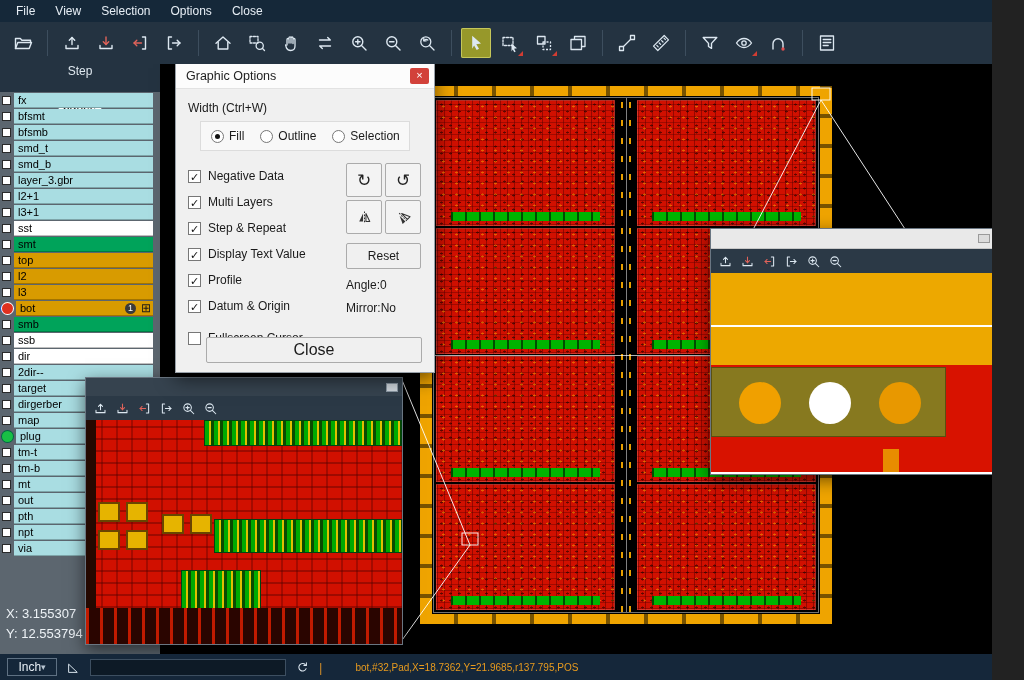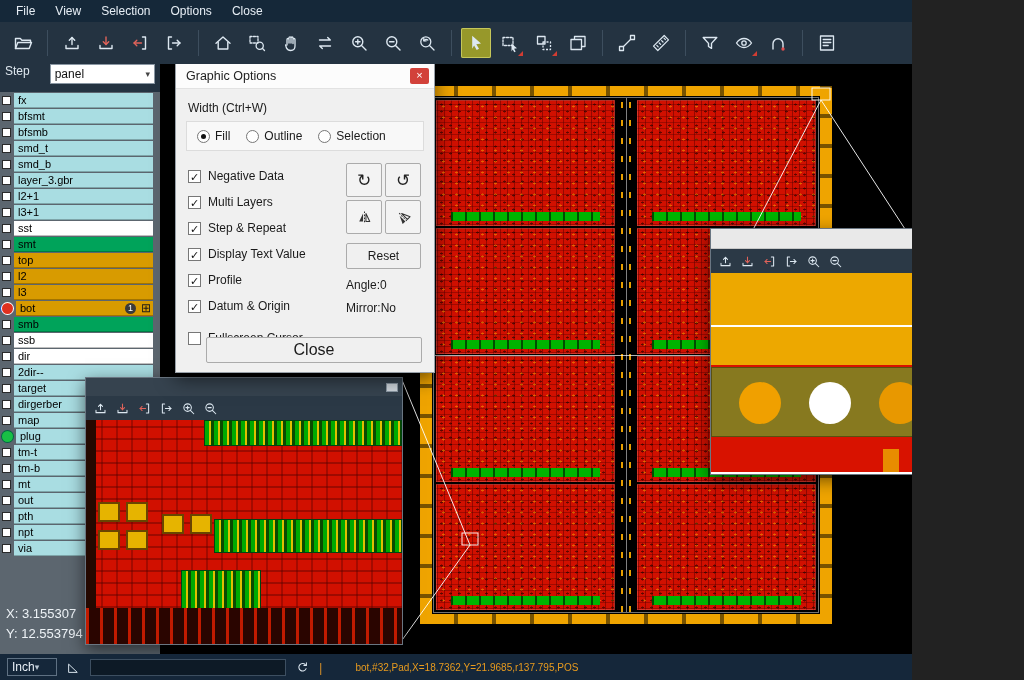--- a/index.html
+++ b/index.html
@@ -1,36 +1,36 @@
 <!DOCTYPE html>
 <html><head>
 <meta charset="utf-8">
 <style>
   html,body{margin:0;padding:0;background:#222;}
   *{box-sizing:border-box;}
-  .app{position:relative;width:912px;height:680px;background:#c2410c;overflow:hidden;
+  .app{position:relative;width:992px;height:680px;background:#c2410c;overflow:hidden;
        font-family:"Liberation Sans",sans-serif;-webkit-user-select:none;user-select:none;}
   
   .menubar{position:absolute;left:0;top:0;width:1024px;height:22px;background:#152839;
            display:flex;align-items:center;padding-left:6px;z-index:30;}
   .mitem{color:#e7eef5;font-size:12px;padding:0 10px;line-height:22px;cursor:default;}
   
   .toolbar{position:absolute;left:0;top:22px;width:1024px;height:42px;background:#243341;
            display:flex;align-items:center;padding:0 6px;z-index:30;}
   .tbtn{position:relative;width:30px;height:30px;border:0;background:transparent;display:flex;
         align-items:center;justify-content:center;border-radius:2px;padding:0;margin:0 2px;}
   .tbtn.active{background:#97982a;box-shadow:inset 0 0 0 1px #c6c75a;}
   .sep{width:1px;height:26px;background:#3d4e5e;margin:0 7px;flex:none;}
   .ic{width:20px;height:20px;color:#dde8f1;display:block;}
   .ic.s{width:15px;height:15px;}
   .flag{position:absolute;right:2px;bottom:2px;width:0;height:0;
         border-left:5px solid transparent;border-bottom:5px solid #d23c32;}
   
   .sidebar{position:absolute;left:0;top:64px;width:160px;height:590px;background:#5c666f;z-index:10;}
-  .steprow{height:28px;background:#243341;display:flex;align-items:flex-start;padding:0 5px;gap:20px;}
+  .steprow{height:28px;background:#243341;display:flex;align-items:center;padding:0 5px;gap:20px;flex-direction:column;}
   .steplabel{color:#dfe8ef;font-size:12px;}
   .stepsel{flex:1;height:20px;background:#fff;border:1px solid #8a97a3;display:flex;align-items:center;
            justify-content:space-between;padding:0 4px;font-size:12px;color:#111;}
   .chev{font-size:9px;color:#444;}
   .layers{position:absolute;left:0;top:28px;right:0;}
   .lrow{display:flex;align-items:center;height:16px;padding-left:2px;}
   .lcb{width:9px;height:9px;background:#fff;border:1px solid #2a2a2a;flex:none;}
   .lind{width:11px;height:11px;border-radius:50%;flex:none;}
   .lind.red{background:#e03020;box-shadow:0 0 0 1px #fff, -3px 0 0 -1px #2255cc;}
   .lind.green{background:#18c045;box-shadow:0 0 0 1px #064;}
@@ -102,21 +102,21 @@
   .z2circ{position:absolute;top:14px;width:42px;height:42px;border-radius:50%;}
   .z2notch{position:absolute;left:172px;top:176px;width:16px;height:23px;background:#e88c00;}
   
   .dialog{position:absolute;left:175px;top:62px;width:260px;height:311px;background:#f0f0f0;
           border:1px solid #98a0a8;box-shadow:0 6px 18px rgba(0,0,0,.55);z-index:25;font-size:12px;color:#1a1a1a;}
   .dtitle{position:relative;height:26px;background:#fcfcfc;border-bottom:1px solid #e2e2e2;
           display:flex;align-items:center;padding-left:10px;font-size:12.5px;color:#222;}
   .dclose{position:absolute;right:5px;top:5px;width:19px;height:16px;background:#d2413a;color:#fff;
           font-size:11px;line-height:15px;text-align:center;border-radius:2px;cursor:default;}
   .dwidth{margin:12px 0 6px 12px;}
-  .dradios{margin:0 10px;height:30px;border:1px solid #dcdcdc;background:#f8f8f8;
+  .dradios{margin:0 24px;height:30px;border:1px solid #dcdcdc;background:#f8f8f8;
            display:flex;align-items:center;gap:16px;padding-left:10px;}
   .rrow{display:flex;align-items:center;gap:5px;}
   .rd{width:13px;height:13px;border:1px solid #777;border-radius:50%;background:#fff;position:relative;flex:none;}
   .rd.on::after{content:"";position:absolute;inset:3px;background:#111;border-radius:50%;}
   .dchecks{position:absolute;left:12px;top:100px;width:152px;}
   .ckrow{height:26px;display:flex;align-items:center;gap:7px;}
   .ckrow:last-child{margin-top:6px;}
   .ck{width:13px;height:13px;border:1px solid #777;background:#fff;font-size:11px;line-height:12px;
       text-align:center;color:#111;flex:none;}
   .dright{position:absolute;left:170px;top:100px;width:82px;}
@@ -126,21 +126,21 @@
   .dsq .ic{color:#333;width:17px;height:17px;}
   .dreset{margin-top:9px;width:75px;height:26px;border:1px solid #ababab;background:#f0f0f0;
           border-radius:2px;font-size:12px;color:#1a1a1a;}
   .dinfo{margin-top:9px;}
   .dcloseb{position:absolute;left:30px;right:12px;bottom:9px;height:26px;border:1px solid #ababab;
            background:#f0f0f0;border-radius:2px;font-size:16px;color:#1a1a1a;}
   
   .statusbar{position:absolute;left:0;bottom:0;width:1024px;height:26px;background:#15273a;
              display:flex;align-items:center;gap:9px;padding:0 7px;z-index:30;}
   .unitsel{width:50px;height:18px;border:1px solid #5f7183;display:flex;align-items:center;
-           justify-content:flex-start;padding:0 4px;color:#e7eef5;font-size:12px;}
+           justify-content:center;padding:0 13px;color:#e7eef5;font-size:12px;}
   .unitsel .chev{color:#b9c6d2;}
   .sbinput{width:196px;height:17px;background:#0d1a26;border:1px solid #3d4f61;color:#dfe8f0;
            font-size:11px;padding:0 4px;font-family:"Liberation Sans",sans-serif;}
   .sbsep{color:#c9892a;font-size:13px;}
   .sbtext{color:#e89b1e;font-size:10px;white-space:nowrap;margin-left:24px;}
 </style>
 </head>
 <body>
 
 <svg width="0" height="0" style="position:absolute">

